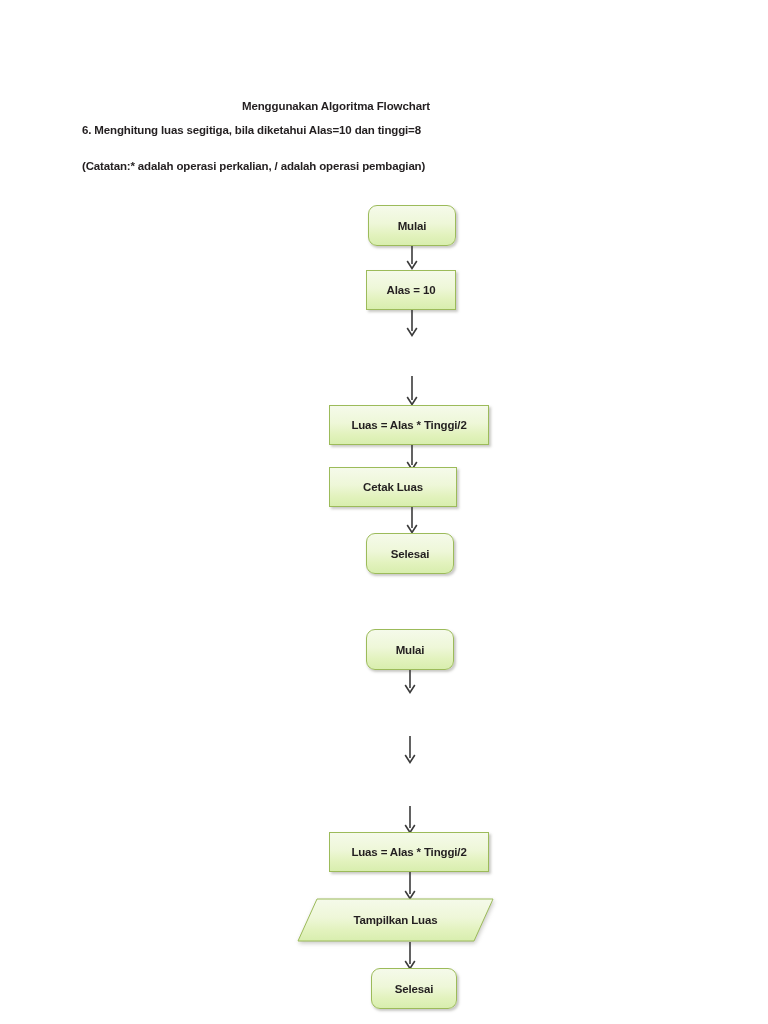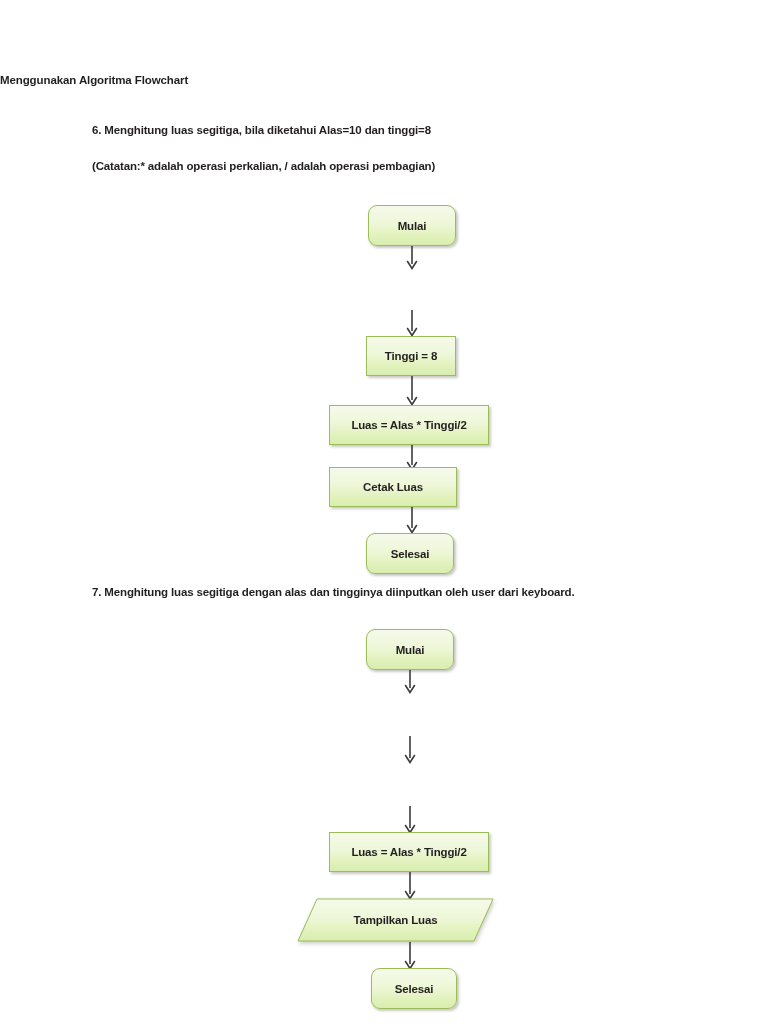--- a/index.html
+++ b/index.html
@@ -21,32 +21,32 @@
     left: 0; top: 0;
     width: 768px;
     height: 1024px;
     background: #ffffff;
   }
 
   
   .doc-title {
     position: absolute;
     left: 0;
-    top: 74px;
+    top: 100px;
     width: 672px;
-    text-align: left;
+    text-align: center;
     font-size: 11.5px;
     font-weight: 700;
     letter-spacing: -0.1px;
     color: #231f20;
     white-space: nowrap;
   }
   .para {
     position: absolute;
-    left: 92px;
+    left: 82px;
     font-size: 11.5px;
     font-weight: 700;
     letter-spacing: -0.15px;
     color: #231f20;
     white-space: nowrap;
   }
   .para-q6   { top: 124px; }
   .para-note { top: 160px; }
   .para-q7   { top: 586px; }
 
@@ -104,40 +104,39 @@
 <body>
 
 <div class="page">
 
   <div class="doc-title">Menggunakan Algoritma Flowchart</div>
 
   <div class="para para-q6">6. Menghitung luas segitiga, bila diketahui Alas=10 dan tinggi=8</div>
 
   <div class="para para-note">(Catatan:* adalah operasi perkalian, / adalah operasi pembagian)</div>
 
-  <div class="para para-q7">7. Menghitung luas segitiga dengan alas dan tingginya diinputkan oleh user dari keyboard.</div>
 
   <div class="shape skin-rect round" style="left:368px; top:205px; width:88px; height:41px;">Mulai</div>
 
   <div class="conn" style="left:404px; top:246px;">
     <svg width="16" height="24" viewBox="0 0 16 24">
       <line x1="8" y1="0" x2="8" y2="18" stroke="#3b3b3b" stroke-width="1.6"></line>
       <polyline points="3.2,15 8,22.5 12.8,15" fill="none" stroke="#3b3b3b" stroke-width="1.6"></polyline>
     </svg>
   </div>
 
+  <div class="shape skin-rect" style="left:366px; top:270px; width:90px; height:40px;">Alas = 10</div>
 
   <div class="conn" style="left:404px; top:310px;">
     <svg width="16" height="27" viewBox="0 0 16 27">
       <line x1="8" y1="0" x2="8" y2="21" stroke="#3b3b3b" stroke-width="1.6"></line>
       <polyline points="3.2,18 8,25.5 12.8,18" fill="none" stroke="#3b3b3b" stroke-width="1.6"></polyline>
     </svg>
   </div>
 
-  <div class="shape skin-rect" style="left:366px; top:336px; width:90px; height:40px;">Tinggi = 8</div>
 
   <div class="conn" style="left:404px; top:376px;">
     <svg width="16" height="30" viewBox="0 0 16 30">
       <line x1="8" y1="0" x2="8" y2="24" stroke="#3b3b3b" stroke-width="1.6"></line>
       <polyline points="3.2,21 8,28.5 12.8,21" fill="none" stroke="#3b3b3b" stroke-width="1.6"></polyline>
     </svg>
   </div>
 
   <div class="shape skin-rect" style="left:329px; top:405px; width:160px; height:40px;">Luas = Alas * Tinggi/2</div>
 

